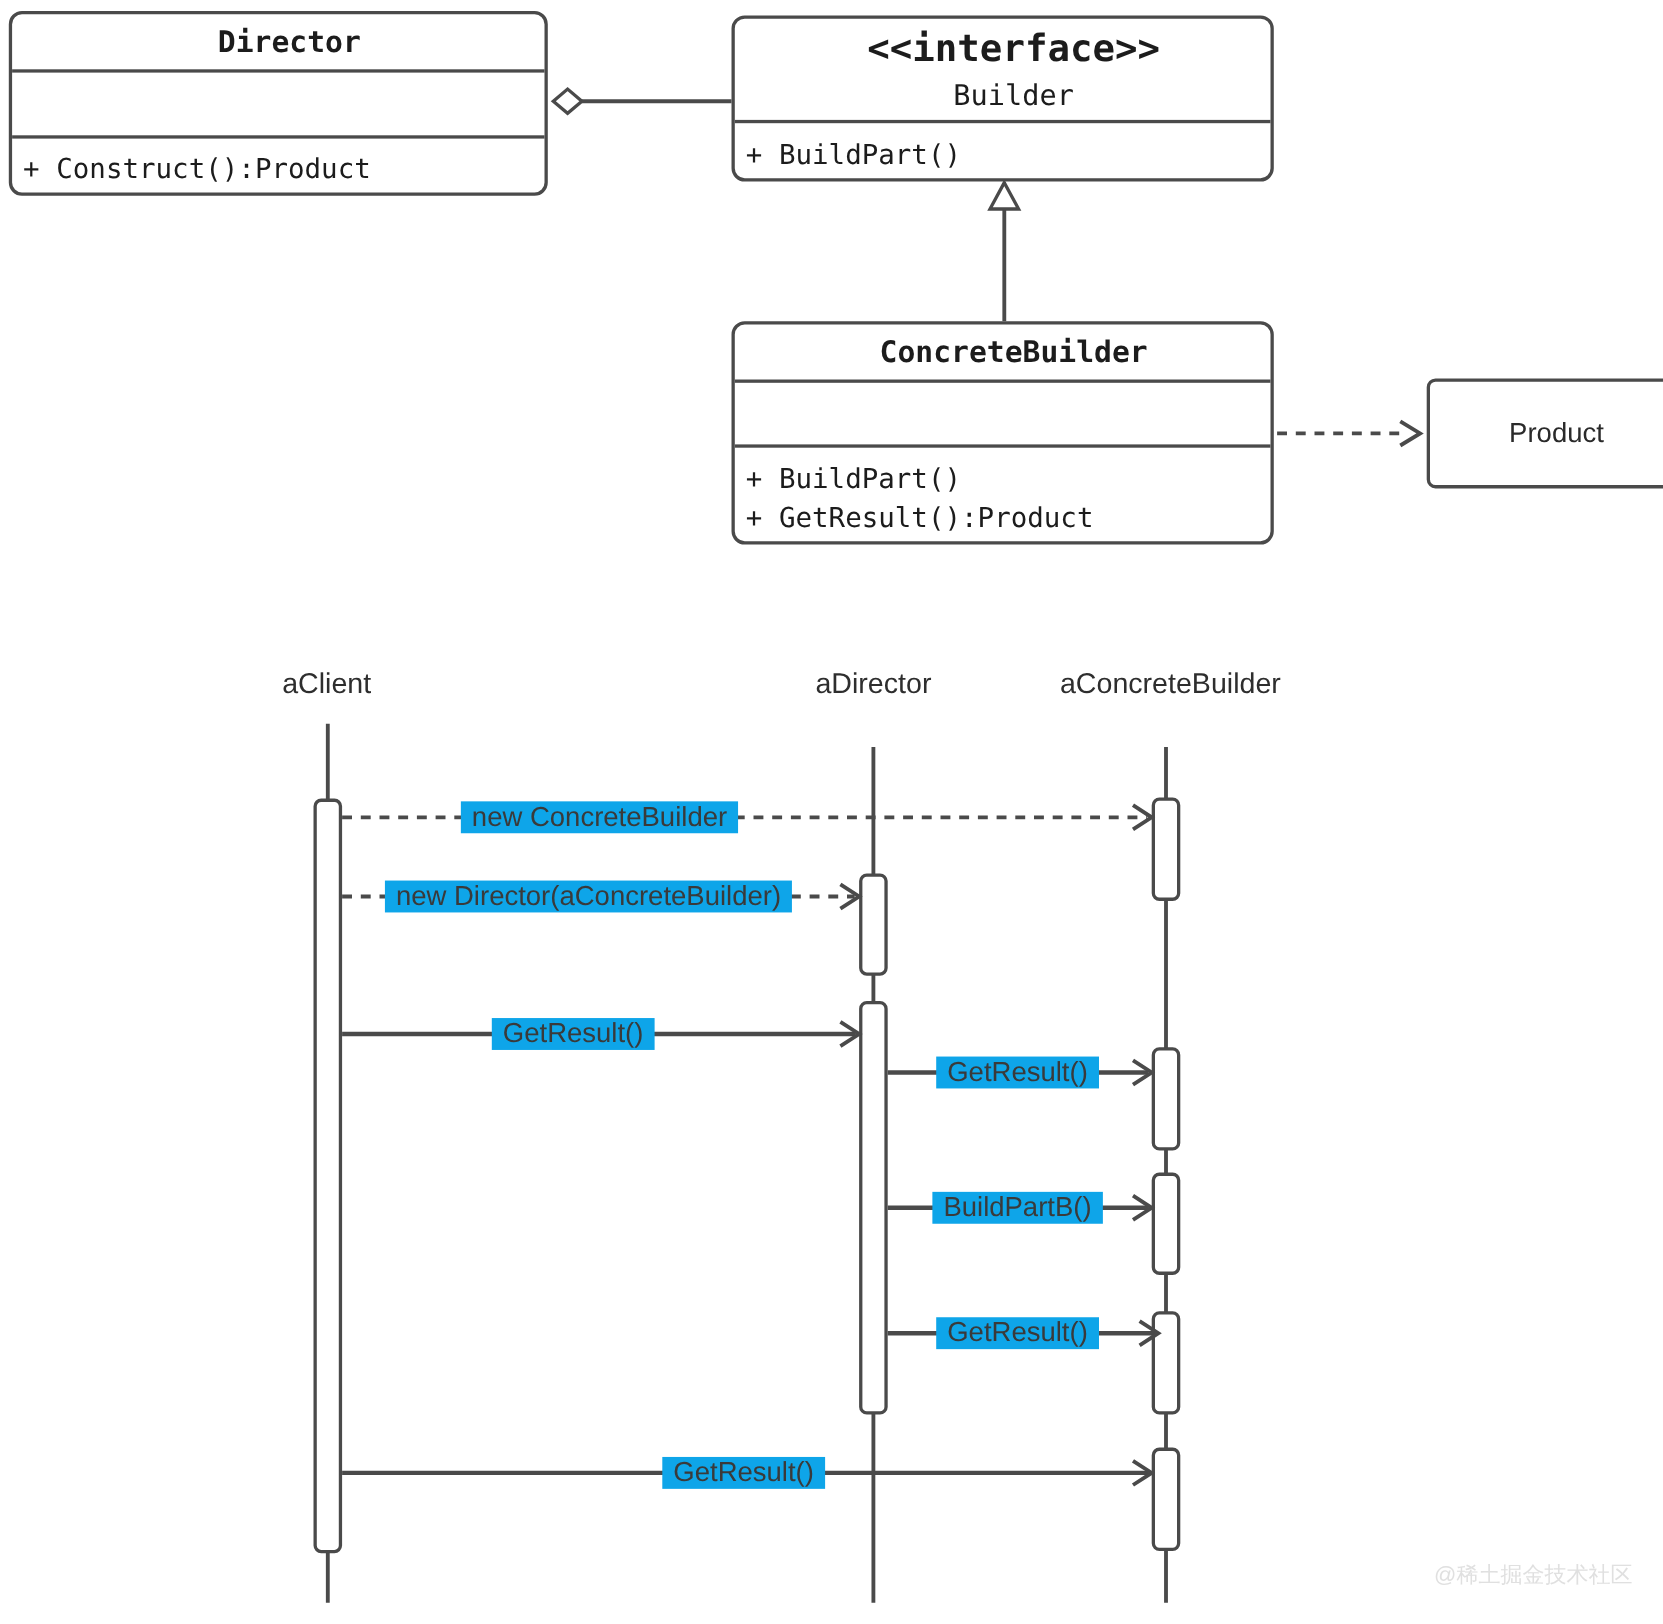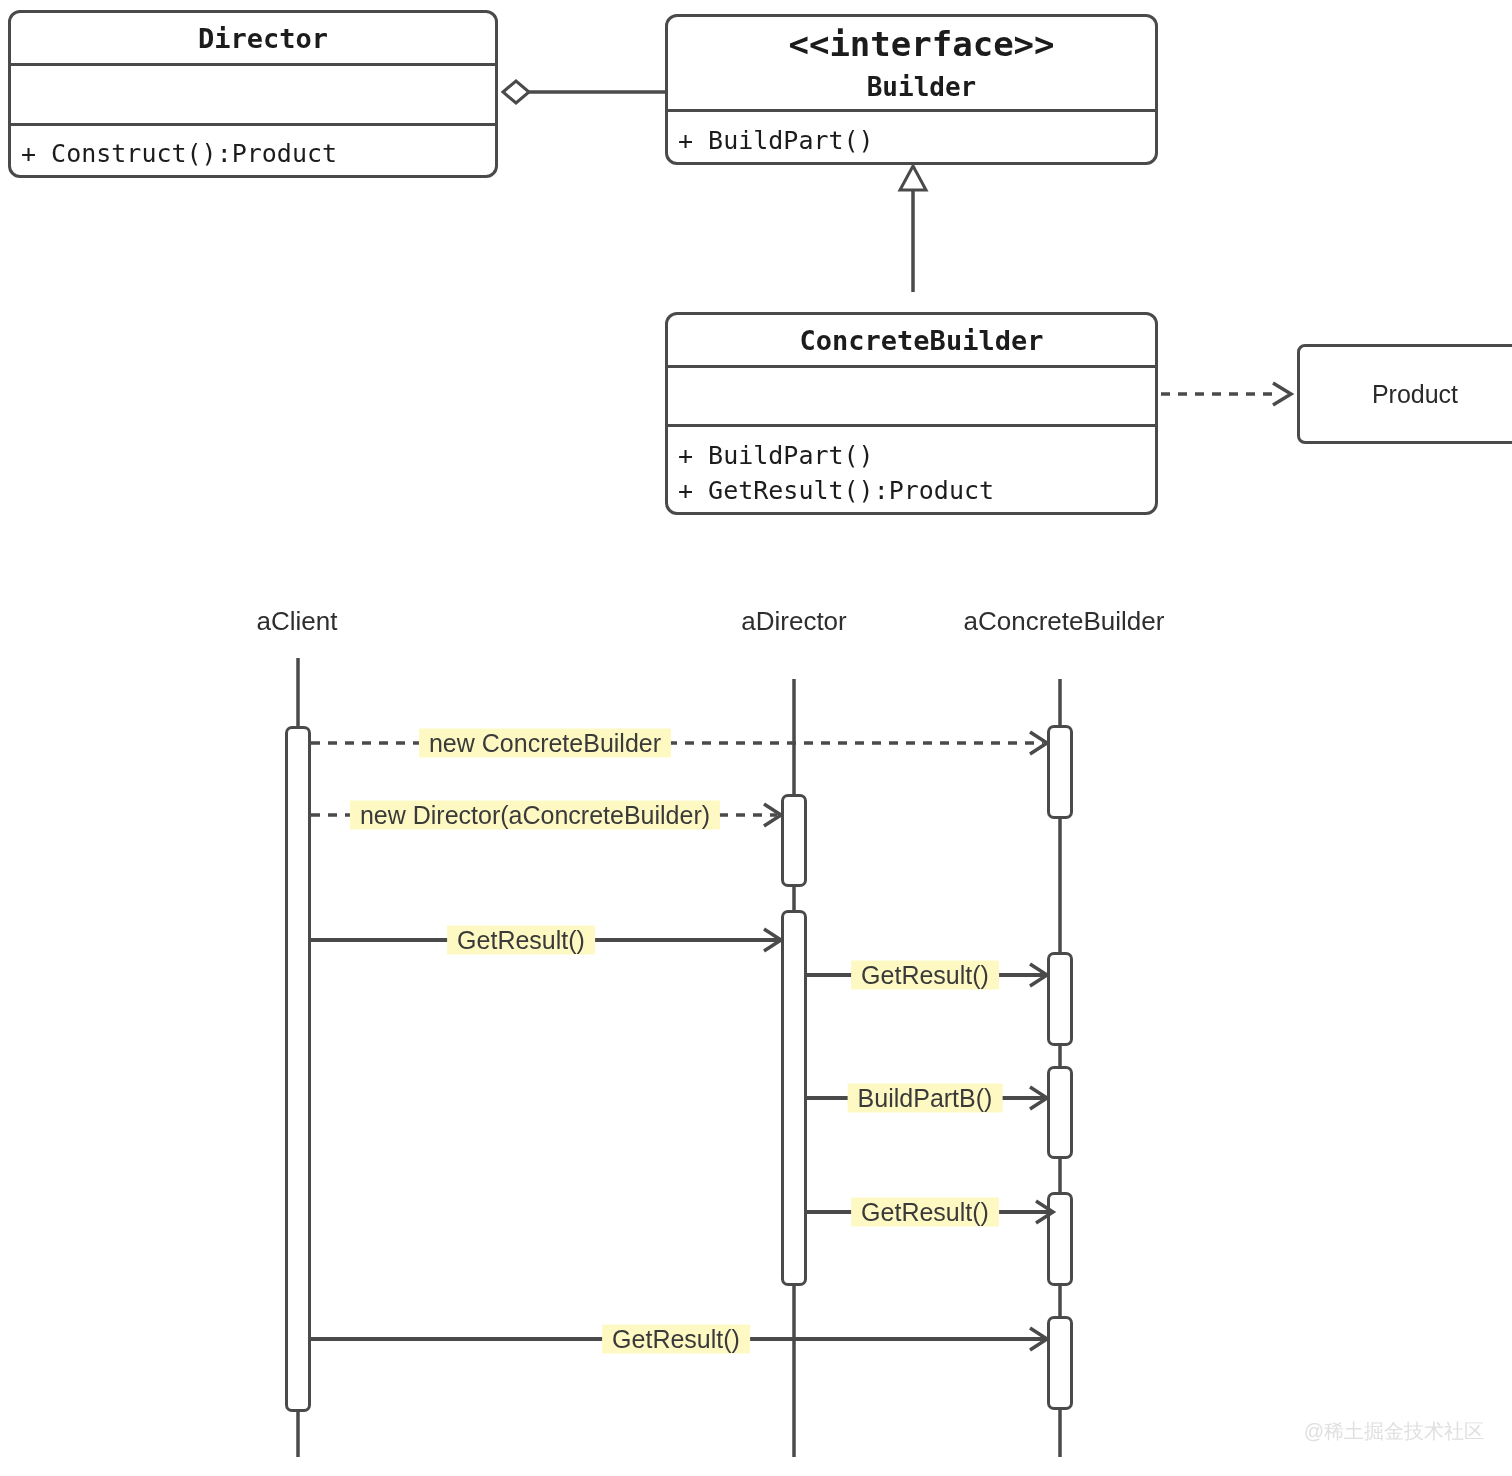--- a/index.html
+++ b/index.html
@@ -19,41 +19,41 @@
   .cls .hd {
     display:flex; flex-direction:column; align-items:center; justify-content:center;
     font-weight:bold; font-size:27px;padding-left:20px;
   }
   .cls .sec { border-top:3px solid #4a4a4a; }
   .cls .ops {
     display:flex; flex-direction:column; justify-content:flex-end;
     font-size:25px; line-height:35px; padding:4px 10px; white-space:pre;
   }
   .cls .stereo { font-weight:bold; font-size:34px; }
-  .cls .iname { font-weight:bold; font-size:26px; margin-top:8px; }
+  .cls .iname { font-weight:normal; font-size:26px; margin-top:8px; }
 
   .simplebox {
     position:absolute; box-sizing:border-box; background:#ffffff;
     border:3px solid #4a4a4a; border-radius:8px;
     display:flex; align-items:center; justify-content:center;
     font-size:25px; color:#2a2a2a;
   }
 
   
   .ll-label {
     position:absolute; transform:translateX(-50%);
     font-size:26px; color:#2e2e2e; white-space:nowrap;
   }
   .act {
     position:absolute; box-sizing:border-box; width:26px;
     border:3.5px solid #4a4a4a; border-radius:7px; background:#ffffff;
   }
   .msg-label {
     position:absolute; transform:translate(-50%,-50%);
-    background:#fef9c3; padding:0 10px;
+    background:#0ea5e9; padding:0 10px;
     font-size:25px; color:#3a3a3a; white-space:nowrap;
   }
   .watermark {
     position:absolute; font-size:20px; color:#e0e0e0;
     white-space:nowrap; font-family:"Liberation Sans", sans-serif;
   }
 </style>
 </head>
 <body>
 
@@ -89,21 +89,21 @@
   <div class="cls" style="left:665px; top:14px; width:493px; height:151px;">
     <div class="hd" style="flex:0 0 92px;">
       <span class="stereo">&lt;&lt;interface&gt;&gt;</span>
       <span class="iname">Builder</span>
     </div>
     <div class="sec ops" style="flex:1 1 auto;">
       <span>+ BuildPart()</span>
     </div>
   </div>
 
-  <div class="cls" style="left:665px; top:292px; width:493px; height:203px;margin-top:20px;">
+  <div class="cls" style="left:665px; top:292px; width:493px; height:203px;">
     <div class="hd" style="flex:0 0 50px;">ConcreteBuilder</div>
     <div class="sec" style="flex:0 0 56px;"></div>
     <div class="sec ops" style="flex:1 1 auto;">
       <span>+ BuildPart()</span>
       <span>+ GetResult():Product</span>
     </div>
   </div>
 
   <div class="simplebox" style="left:1297px; top:344px; width:236px; height:100px;">
     <span>Product</span>

